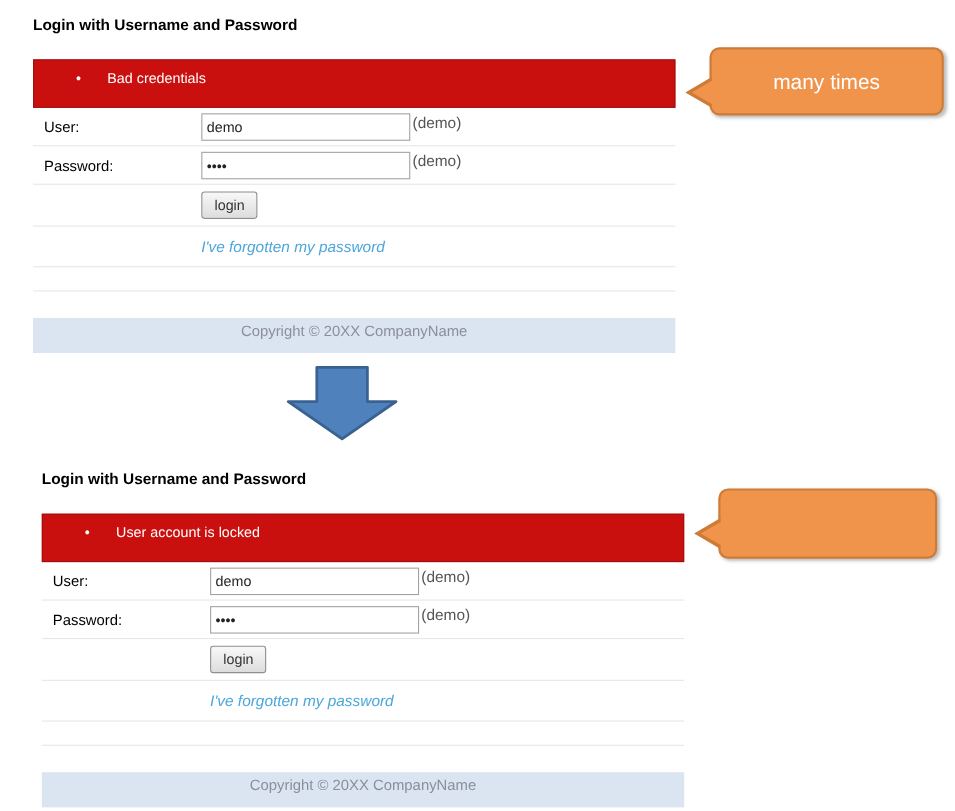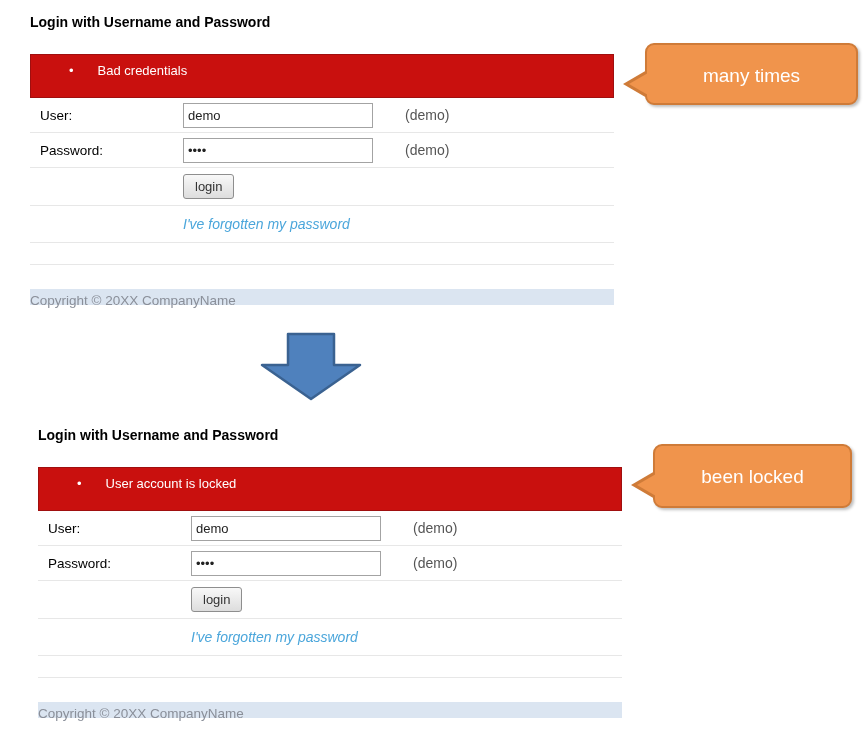--- a/index.html
+++ b/index.html
@@ -23,42 +23,42 @@
   .error-bullet { color:#ffffff; font-size:13px; margin-left:38px; line-height:16px; }
   .error-text   { color:#ffffff; font-size:13px; margin-left:24px; line-height:16px; }
 
   .form-rows { width:100%; }
   .row { display:flex; align-items:center; border-bottom:1px solid #e7e7e7; }
   .row.user-row, .row.password-row { height:35px; }
   .row.button-row { height:38px; }
   .row.link-row { height:37px; }
   .row.empty-row { height:22px; }
   .row-label { width:153px; padding-left:10px; color:#000000; font-size:13.5px; }
-  .row-field { display:flex; align-items:center;gap:30px; }
+  .row-field { display:flex; align-items:flex-start; }
 
   .text-input {
     width:190px; height:25px; border:1px solid #a3a3a3; background:#ffffff;
     font-family:"Liberation Sans", sans-serif; font-size:13px; color:#222222;
     padding:2px 4px; border-radius:0;
   }
   .hint { color:#555555; font-size:14px; margin-left:2px; }
 
   .login-button {
     font-family:"Liberation Sans", sans-serif;
     font-size:13px; color:#333333;
     background:linear-gradient(#f8f8f8,#dddddd);
     border:1px solid #8e8e8e; border-radius:3px;
     padding:4px 11px; cursor:pointer;
   }
 
   .forgot-link { color:#4ba6db; font-size:14px; text-decoration:none; cursor:pointer;font-style:italic; }
 
   .footer-spacer { height:24px; }
   .footer-bar {
-    height:16px; background:#dbe5f1; text-align:left;
+    height:32px; background:#dbe5f1; text-align:center;
     color:#8a8f99; font-size:13.5px; line-height:23px;
   }
 
   
   .callout {
     position:absolute; background:#f0944c; border:2px solid #cf7b38; border-radius:9px;
     color:#ffffff; text-align:center; font-size:19px; line-height:28px; padding-top:17px;
     box-shadow:2px 2px 3px rgba(0,0,0,0.25);
   }
   .callout.c1 { left:645px; top:43px;  width:213px; height:62px; }
@@ -167,16 +167,15 @@
         </div>
       </div>
       <div class="row empty-row"></div>
     </div>
 
     <div class="footer-spacer"></div>
     <div class="footer-bar">Copyright © 20XX CompanyName</div>
   </div>
 
   <div class="callout c2">
-    <div>been locked</div>
   </div>
 
 </div>
 
 </body></html>

